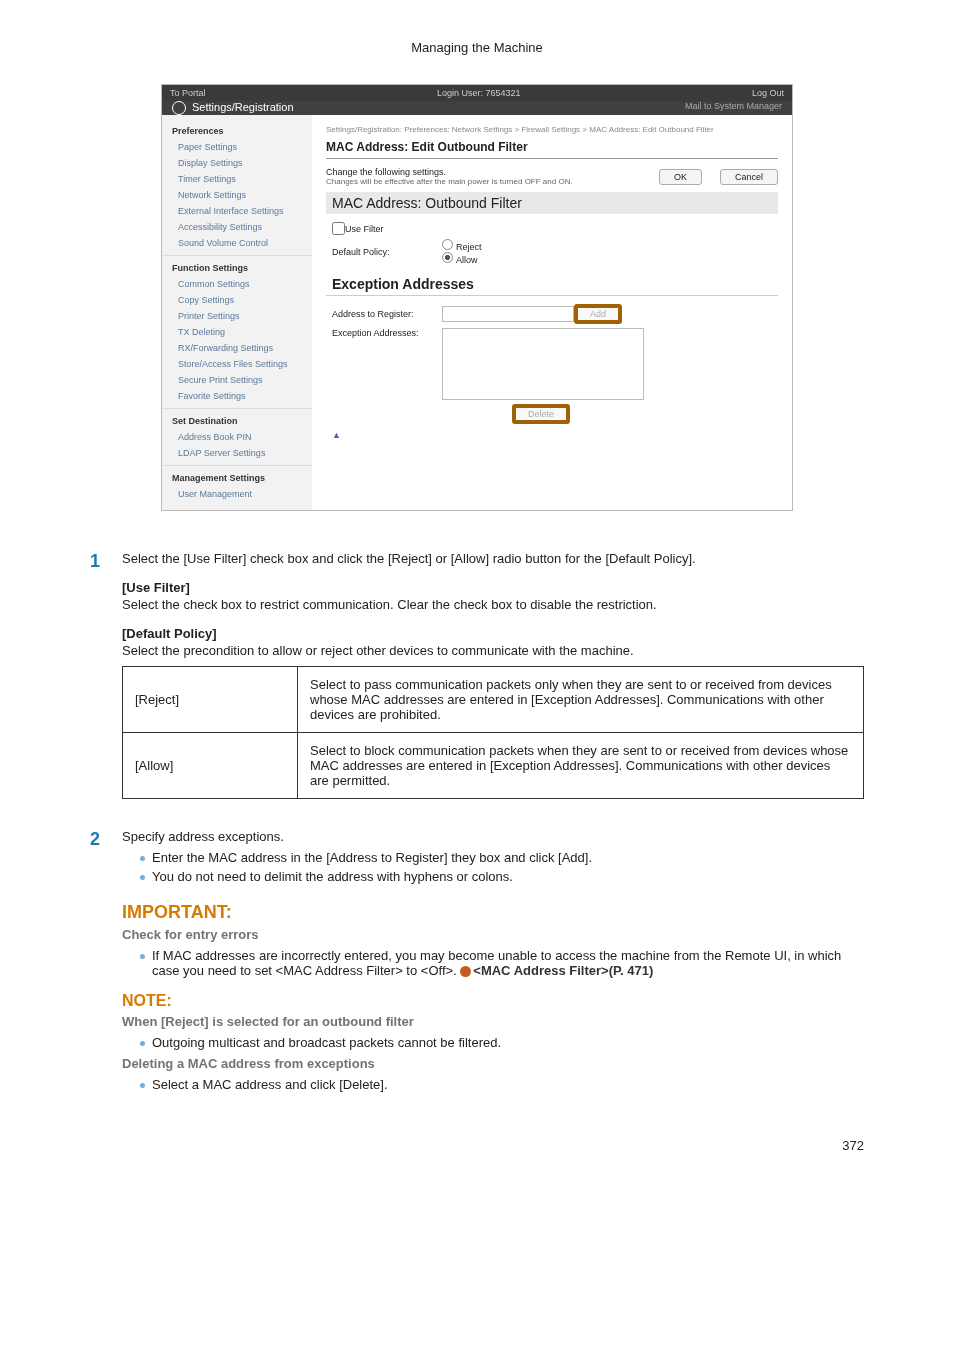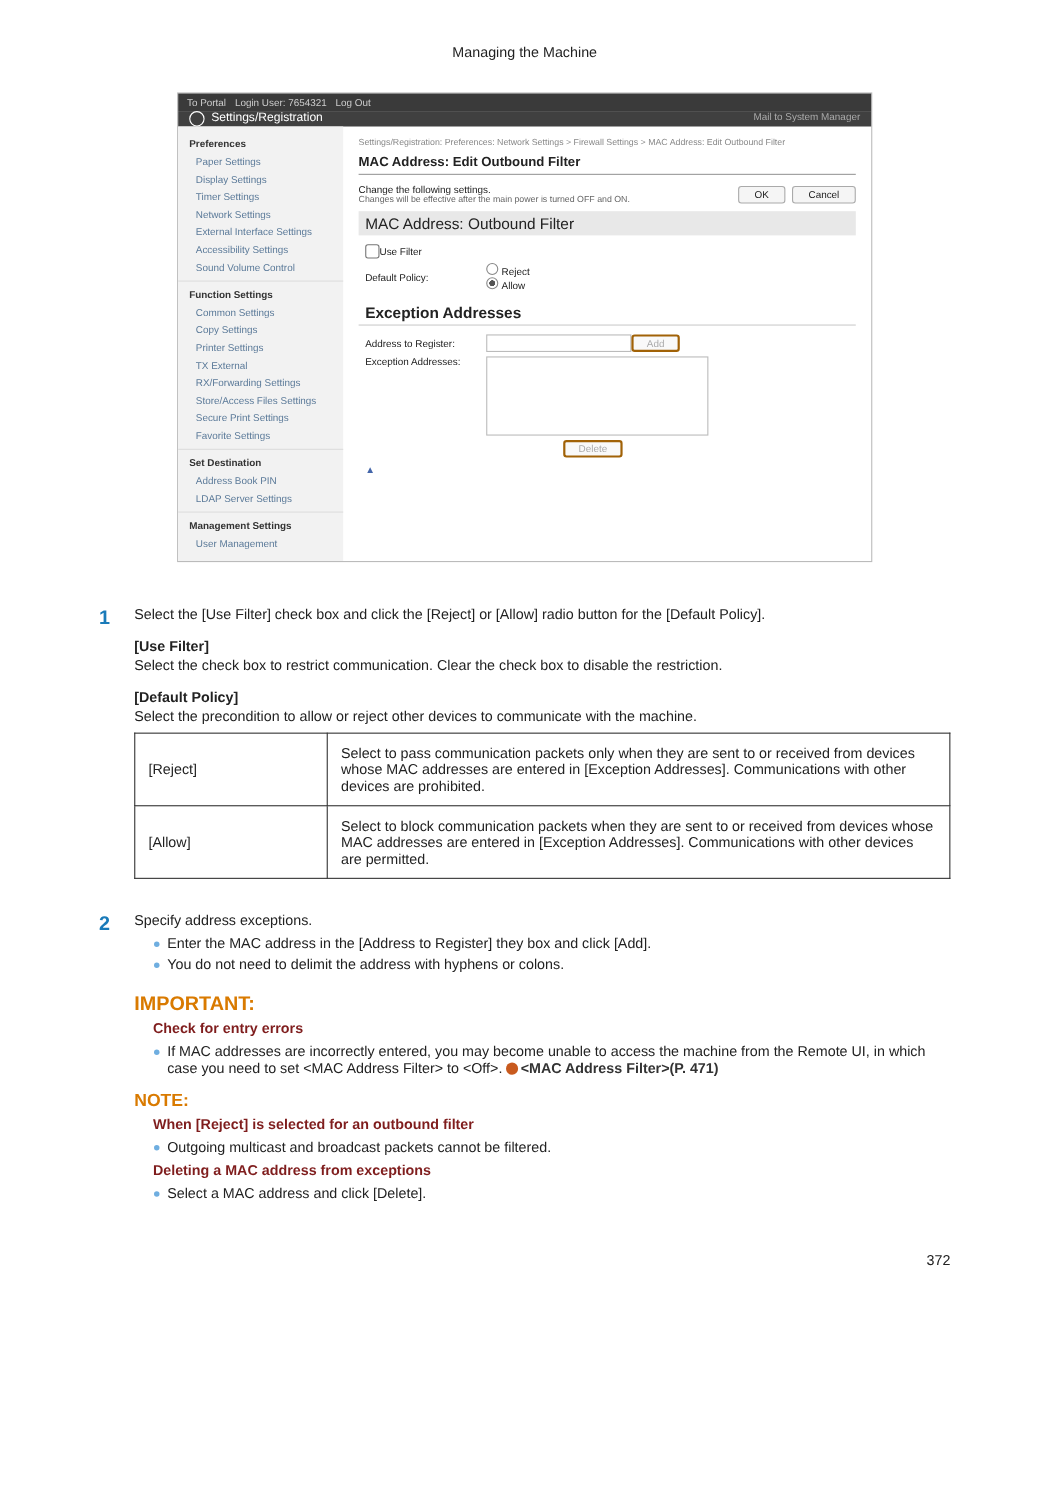--- a/index.html
+++ b/index.html
@@ -1,52 +1,52 @@
 <!DOCTYPE html>
 <html><head>
 <meta charset="utf-8">
 <style>
 body{font-family:Arial,Helvetica,sans-serif;font-size:13px;color:#222;margin:0;padding:40px 90px;width:954px;box-sizing:border-box}
 .page-header{text-align:center;font-size:13px;margin-bottom:29px}
 .screenshot{border:1px solid #bbb;width:630px;margin:0 auto 40px;background:#fff}
-.ss-topbar{background:#3a3a3a;color:#ccc;font-size:9px;display:flex;justify-content:flex-start;gap:8px;padding:3px 8px}
+.ss-topbar{background:#3a3a3a;color:#ccc;font-size:9px;display:flex;justify-content:space-between;gap:20px;padding:3px 8px}
 .ss-titlebar{background:#404040;color:#fff;font-size:11px;padding:0 10px;display:flex;gap:6px}
 .ss-gear{display:inline-block;width:12px;height:12px;border:1.5px solid #fff;border-radius:50%;position:relative}
 .ss-sysmgr{margin-left:auto;font-size:9px;color:#aaa}
 .ss-main{display:flex;min-height:360px}
 .ss-sidebar{width:150px;background:#f2f2f2;padding:8px 0;font-size:9px;color:#567}
 .ss-side-h{color:#333;font-weight:bold;padding:3px 10px}
 .ss-side-i{padding:3px 10px 3px 16px;color:#5b7a99;cursor:pointer}
 .ss-sep{border-top:1px solid #ddd;margin:4px 0}
 .ss-content{flex:1;padding:10px 14px;font-size:9px}
 .ss-bc{color:#888;font-size:8px;margin-bottom:6px}
 .ss-h2{font-size:12px;font-weight:bold;border-bottom:1px solid #999;padding-bottom:4px;margin-bottom:8px}
 .ss-btnrow{display:flex;align-items:center;gap:30px;margin-bottom:6px}
 .ss-btn{border:1px solid #aaa;background:#f5f5f5;padding:2px 14px;font-size:9px;border-radius:3px}
 .ss-note{color:#666;font-size:8px}
 .ss-sec-h{background:#e8e8e8;padding:3px 6px;font-size:14px;margin:6px 0}
 .ss-row{display:flex;align-items:center;gap:0;padding:2px 6px}
 .ss-radio{width:9px;height:9px;border:1px solid #888;border-radius:50%;display:inline-block;margin-right:3px}
 .ss-txt{border:1px solid #bbb;width:130px;height:14px}
 .ss-area{border:1px solid #bbb;width:200px;height:70px}
-.ss-disabled{color:#aaa;border:2px solid #a16207;background:#f9f9f9;padding:1px 12px;border-radius:3px}
+.ss-disabled{color:#aaa;border:4px solid #a16207;background:#f9f9f9;padding:1px 12px;border-radius:3px}
 .ss-ftr{color:#46a;padding:4px 6px}
 .step-row{display:flex;gap:16px;margin:14px 0}
 .step-num{color:#1a7bb9;font-size:18px;font-weight:bold;min-width:16px}
 .step-body{flex:1}
 h4{font-size:13px;margin:14px 0 2px}
 .policy-table{width:100%;border-collapse:collapse;margin:8px 0 16px}
 .policy-table td{border:1px solid #333;padding:10px 12px;font-size:13px;vertical-align:middle}
 .policy-table td:first-child{width:150px}
 ul.bullets{list-style:none;padding-left:18px;margin:6px 0}
 ul.bullets li{position:relative;padding-left:12px;margin:4px 0}
 ul.bullets li:before{content:"";position:absolute;left:0;top:6px;width:5px;height:5px;background:#6faee0;border-radius:50%}
 .imp{color:#d97a00;font-size:18px;font-weight:bold;margin:18px 0 4px}
 .note-h{color:#d97a00;font-size:16px;font-weight:bold;margin:14px 0 2px}
-.sub-h{color:#7f1d1d;font-size:13px;font-weight:bold;margin:4px 17px}
+.sub-h{color:#737373;font-size:13px;font-weight:bold;margin:4px 0}
 .link-ref{color:#333;font-weight:bold}
 .circle-icon{display:inline-block;width:11px;height:11px;background:#c85a1e;border-radius:50%;vertical-align:middle;margin-right:2px}
 .page-num{text-align:right;margin-top:40px;font-size:13px}
 </style>
 </head>
 <body>
 
 <div class="page-header">Managing the Machine</div>
 
 <div class="screenshot">
@@ -68,42 +68,42 @@
         <div class="ss-side-i">Timer Settings</div>
         <div class="ss-side-i">Network Settings</div>
         <div class="ss-side-i">External Interface Settings</div>
         <div class="ss-side-i">Accessibility Settings</div>
         <div class="ss-side-i">Sound Volume Control</div>
         <div class="ss-sep"></div>
         <div class="ss-side-h">Function Settings</div>
         <div class="ss-side-i">Common Settings</div>
         <div class="ss-side-i">Copy Settings</div>
         <div class="ss-side-i">Printer Settings</div>
-        <div class="ss-side-i">TX External</div>
+        <div class="ss-side-i">TX Deleting</div>
         <div class="ss-side-i">RX/Forwarding Settings</div>
         <div class="ss-side-i">Store/Access Files Settings</div>
         <div class="ss-side-i">Secure Print Settings</div>
         <div class="ss-side-i">Favorite Settings</div>
         <div class="ss-sep"></div>
         <div class="ss-side-h">Set Destination</div>
         <div class="ss-side-i">Address Book PIN</div>
         <div class="ss-side-i">LDAP Server Settings</div>
         <div class="ss-sep"></div>
         <div class="ss-side-h">Management Settings</div>
         <div class="ss-side-i">User Management</div>
       </div>
     <div class="ss-content">
       <div class="ss-bc">Settings/Registration: Preferences: Network Settings &gt; Firewall Settings &gt; MAC Address: Edit Outbound Filter</div>
       <div class="ss-h2">MAC Address: Edit Outbound Filter</div>
       <div class="ss-btnrow">
         <div>
           <div>Change the following settings.</div>
           <div class="ss-note">Changes will be effective after the main power is turned OFF and ON.</div>
         </div>
-        <div style="margin-left:auto;display:flex;gap:6px">
+        <div style="margin-left:auto;display:flex;gap:18px">
           <span class="ss-btn">OK</span>
           <span class="ss-btn">Cancel</span>
         </div>
       </div>
       <div class="ss-sec-h">MAC Address: Outbound Filter</div>
       <div class="ss-row">
         <input type="checkbox" style="margin: 0px;">
         <span>Use Filter</span>
       </div>
       <div class="ss-row">

